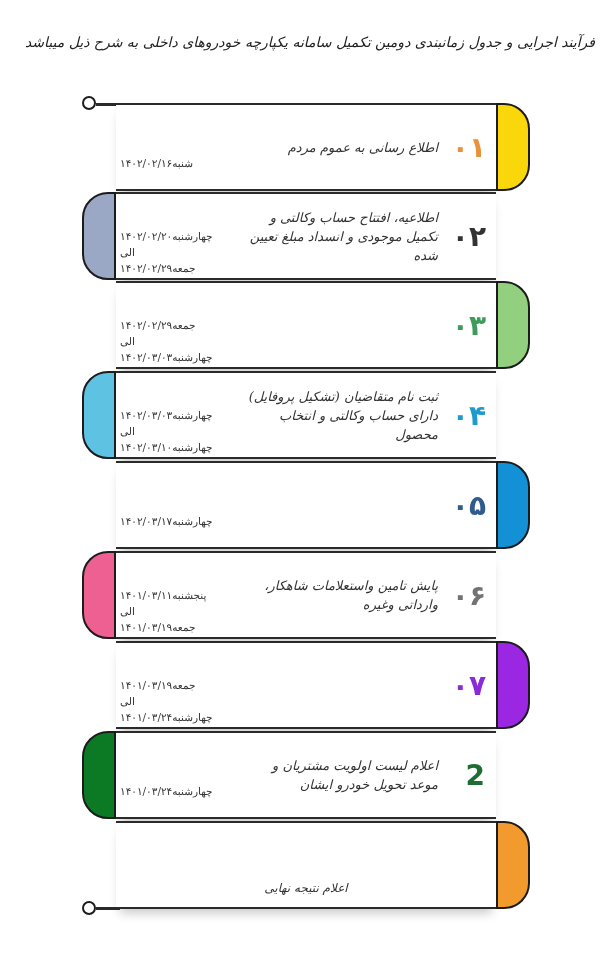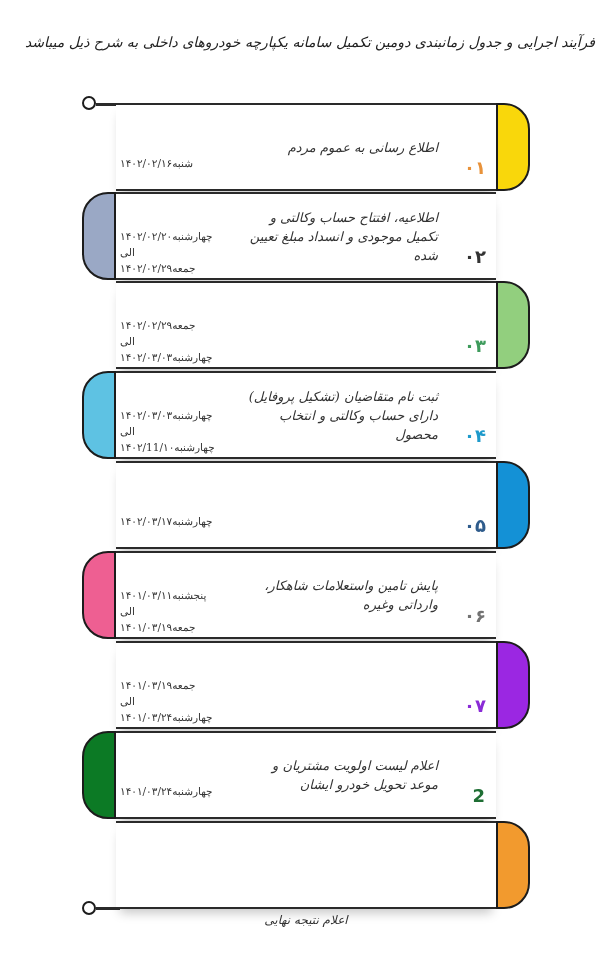--- a/index.html
+++ b/index.html
@@ -22,36 +22,36 @@
       box-shadow:0 8px 10px -4px rgba(0,0,0,0.22);
       box-sizing:border-box;
     }
     .cap {
       position:absolute; width:34px; height:88px; border:2.5px solid #1c1c1c; box-sizing:border-box;
     }
     .cap.right { left:496px; border-left:2.5px solid #1c1c1c; border-radius:0 26px 26px 0; }
     .cap.left { left:82px; border-right:2.5px solid #1c1c1c; border-radius:26px 0 0 26px; }
     .num {
       position:absolute; right:10px; top:50%; transform:translateY(-50%);
-      font-size:18px; font-weight:bold; letter-spacing:1px; direction:rtl;margin-top:20px;
+      font-size:28px; font-weight:bold; letter-spacing:1px; direction:rtl;
     }
     .desc {
       position:absolute; right:58px; top:50%; transform:translateY(-50%); width:190px;
       direction:rtl; text-align:right; font-size:13px; line-height:19px; color:#333;
       font-family:"DejaVu Serif", serif; font-style:italic;
     }
     .date {
       position:absolute; left:4px; top:50%; transform:translateY(-50%); width:110px;
       direction:rtl; text-align:left; font-size:10.5px; line-height:16px; color:#333;
       font-family:"DejaVu Serif", serif; margin-top:16px;
     }
     .date .line { display:block; }
     .final-text {
       position:absolute; left:0; width:100%; top:58px; text-align:center; direction:rtl;
-      font-family:"DejaVu Serif", serif; font-style:italic; font-size:12px; color:#333;margin-top:32px;
+      font-family:"DejaVu Serif", serif; font-style:italic; font-size:12px; color:#333;
     }
   </style>
 </head>
 <body>
 
 <div class="title">فرآیند اجرایی و جدول زمانبندی دومین تکمیل سامانه یکپارچه خودروهای داخلی به شرح ذیل میباشد</div>
 
 <div class="dot" style="left:82px; top:96px;"></div>
 <div class="connector" style="left:96px; top:103px; width:402px;"></div>
 
@@ -84,21 +84,21 @@
   </div>
 </div>
 <div class="cap right" style="top:281px; background:#92CF7E;"></div>
 
 <div class="band" style="top:371px;">
   <span class="num" style="color:#1E9ACB;">۰۴</span>
   <div class="desc">ثبت نام متقاضیان (تشکیل پروفایل) دارای حساب وکالتی و انتخاب محصول</div>
   <div class="date">
     <span class="line">چهارشنبه۱۴۰۲/۰۳/۰۳</span>
     <span class="line">الی</span>
-    <span class="line">چهارشنبه۱۴۰۲/11/۱۰</span>
+    <span class="line">چهارشنبه۱۴۰۲/۰۳/۱۰</span>
   </div>
 </div>
 <div class="cap left" style="top:371px; background:#5EC2E3;"></div>
 
 <div class="band" style="top:461px;">
   <span class="num" style="color:#2F5C8C;">۰۵</span>
   <div class="date">
     <span class="line">چهارشنبه۱۴۰۲/۰۳/۱۷</span>
   </div>
 </div>

